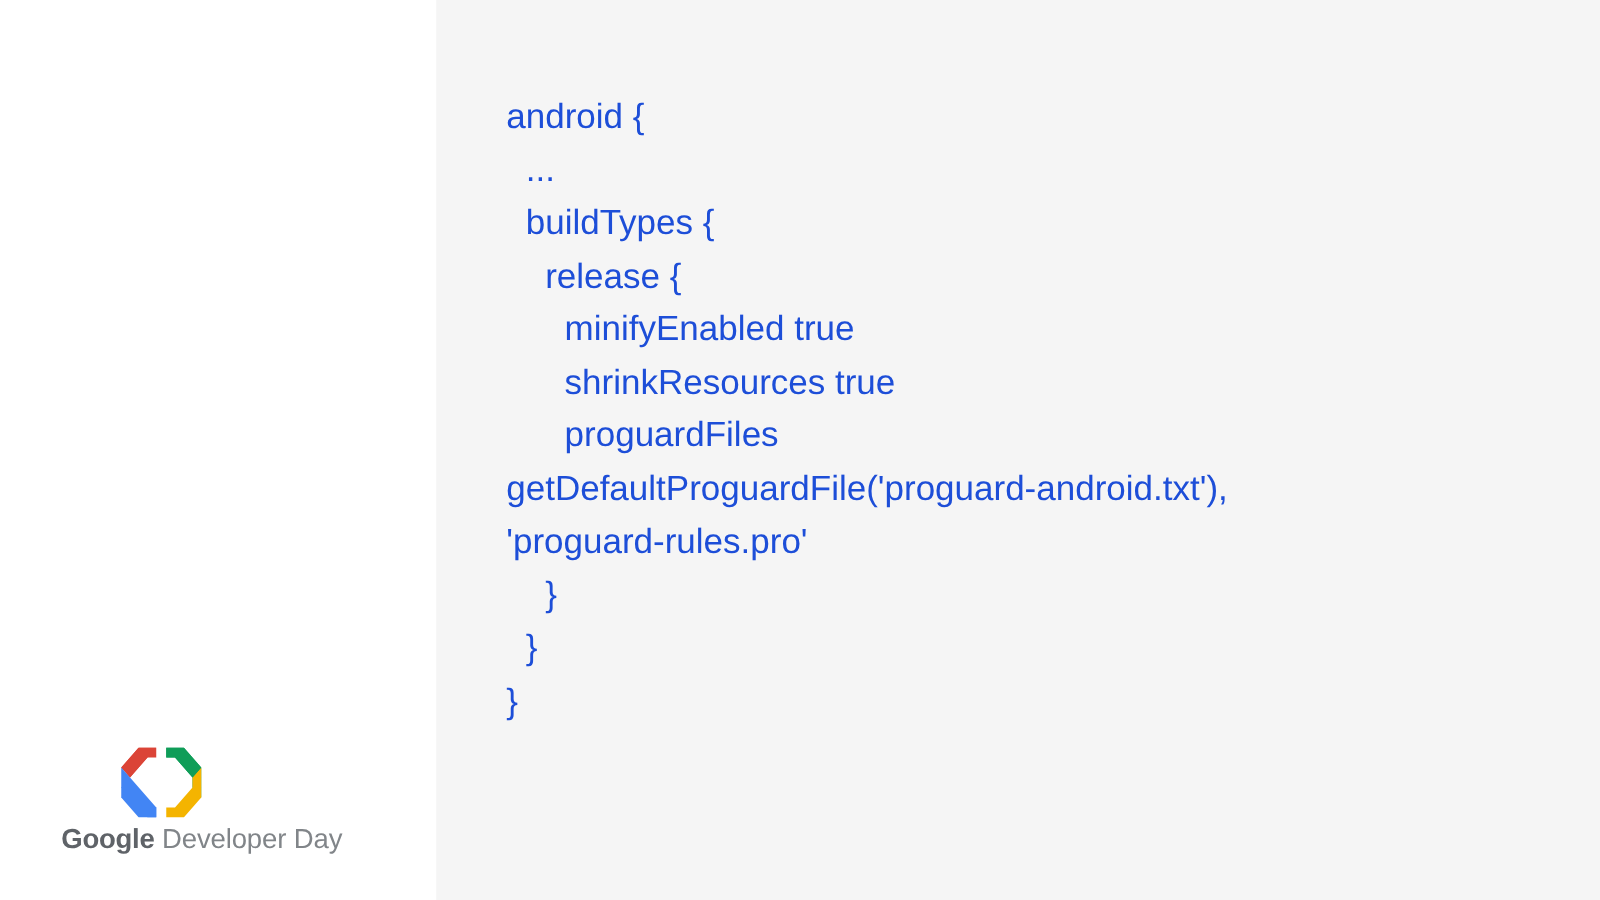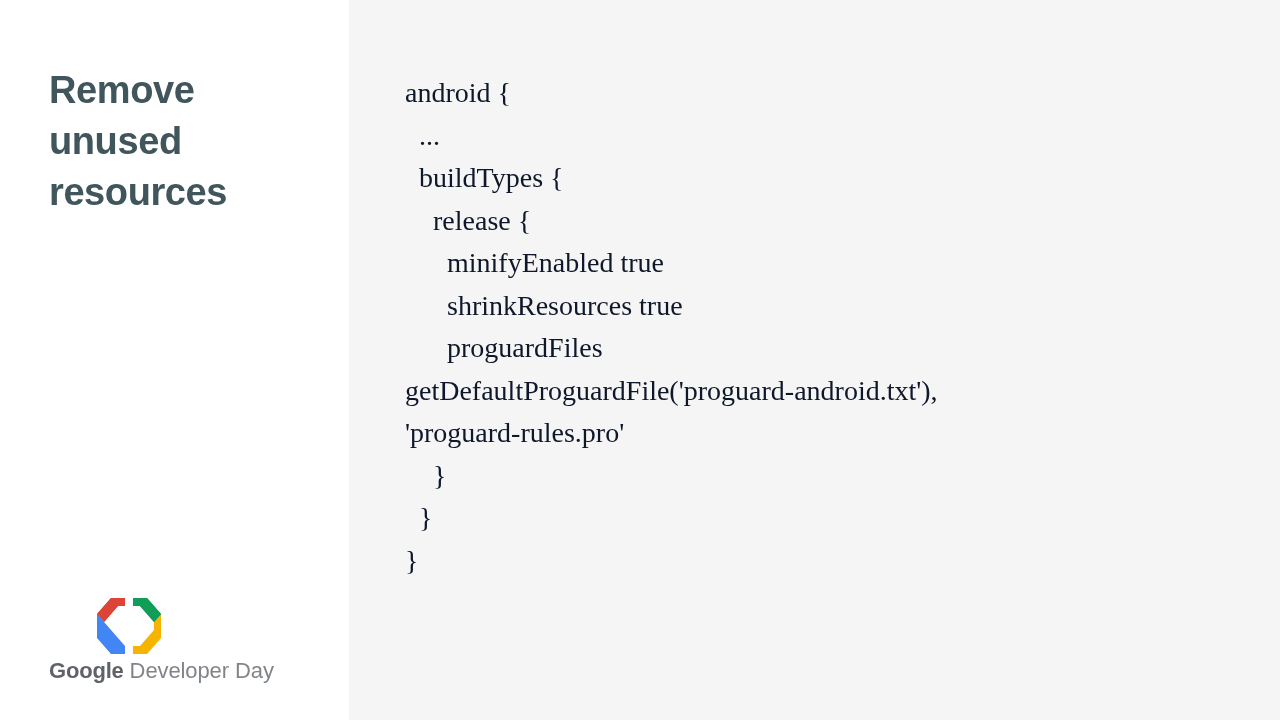--- a/index.html
+++ b/index.html
@@ -77,36 +77,35 @@
     position: relative;
     flex: 1 1 auto;
     height: 720px;
     background: #f5f5f5;
   }
   .code-block {
     position: absolute;
     left: 56px;
     top: 72px;
     margin: 0;
-    font-family: Liberation Serif, serif;
+    font-family: Liberation Sans, sans-serif;
     font-size: 28px;
     line-height: 42.5px;
-    color: #0f172a;
+    color: #1d4ed8;
     white-space: pre;
     letter-spacing: 0px;
   }
 </style>
 </head>
 <body>
 
 <div class="slide">
 
   <div class="left-panel">
 
-    <h1 class="slide-title">Remove unused resources</h1>
 
     <div class="logo-block">
 
       <svg class="logo-mark" viewBox="0 0 68 56" xmlns="http://www.w3.org/2000/svg">
 
         <polygon points="30,0 16,0 2,16 9,24 23,8" fill="#db4437"></polygon>
         <polygon points="2,16 9,24 2,32 9,40 23,56 30,56 30,48 16,48 16,47 9,40 9,24" fill="#4285f4"></polygon>
         <polygon points="2,16 16,0 30,0 30,8 23,8 9,24" fill="#db4437"></polygon>
         <polygon points="2,16 9,24 23,40 30,48 30,56 16,56 2,40 2,16" fill="#4285f4"></polygon>
 

